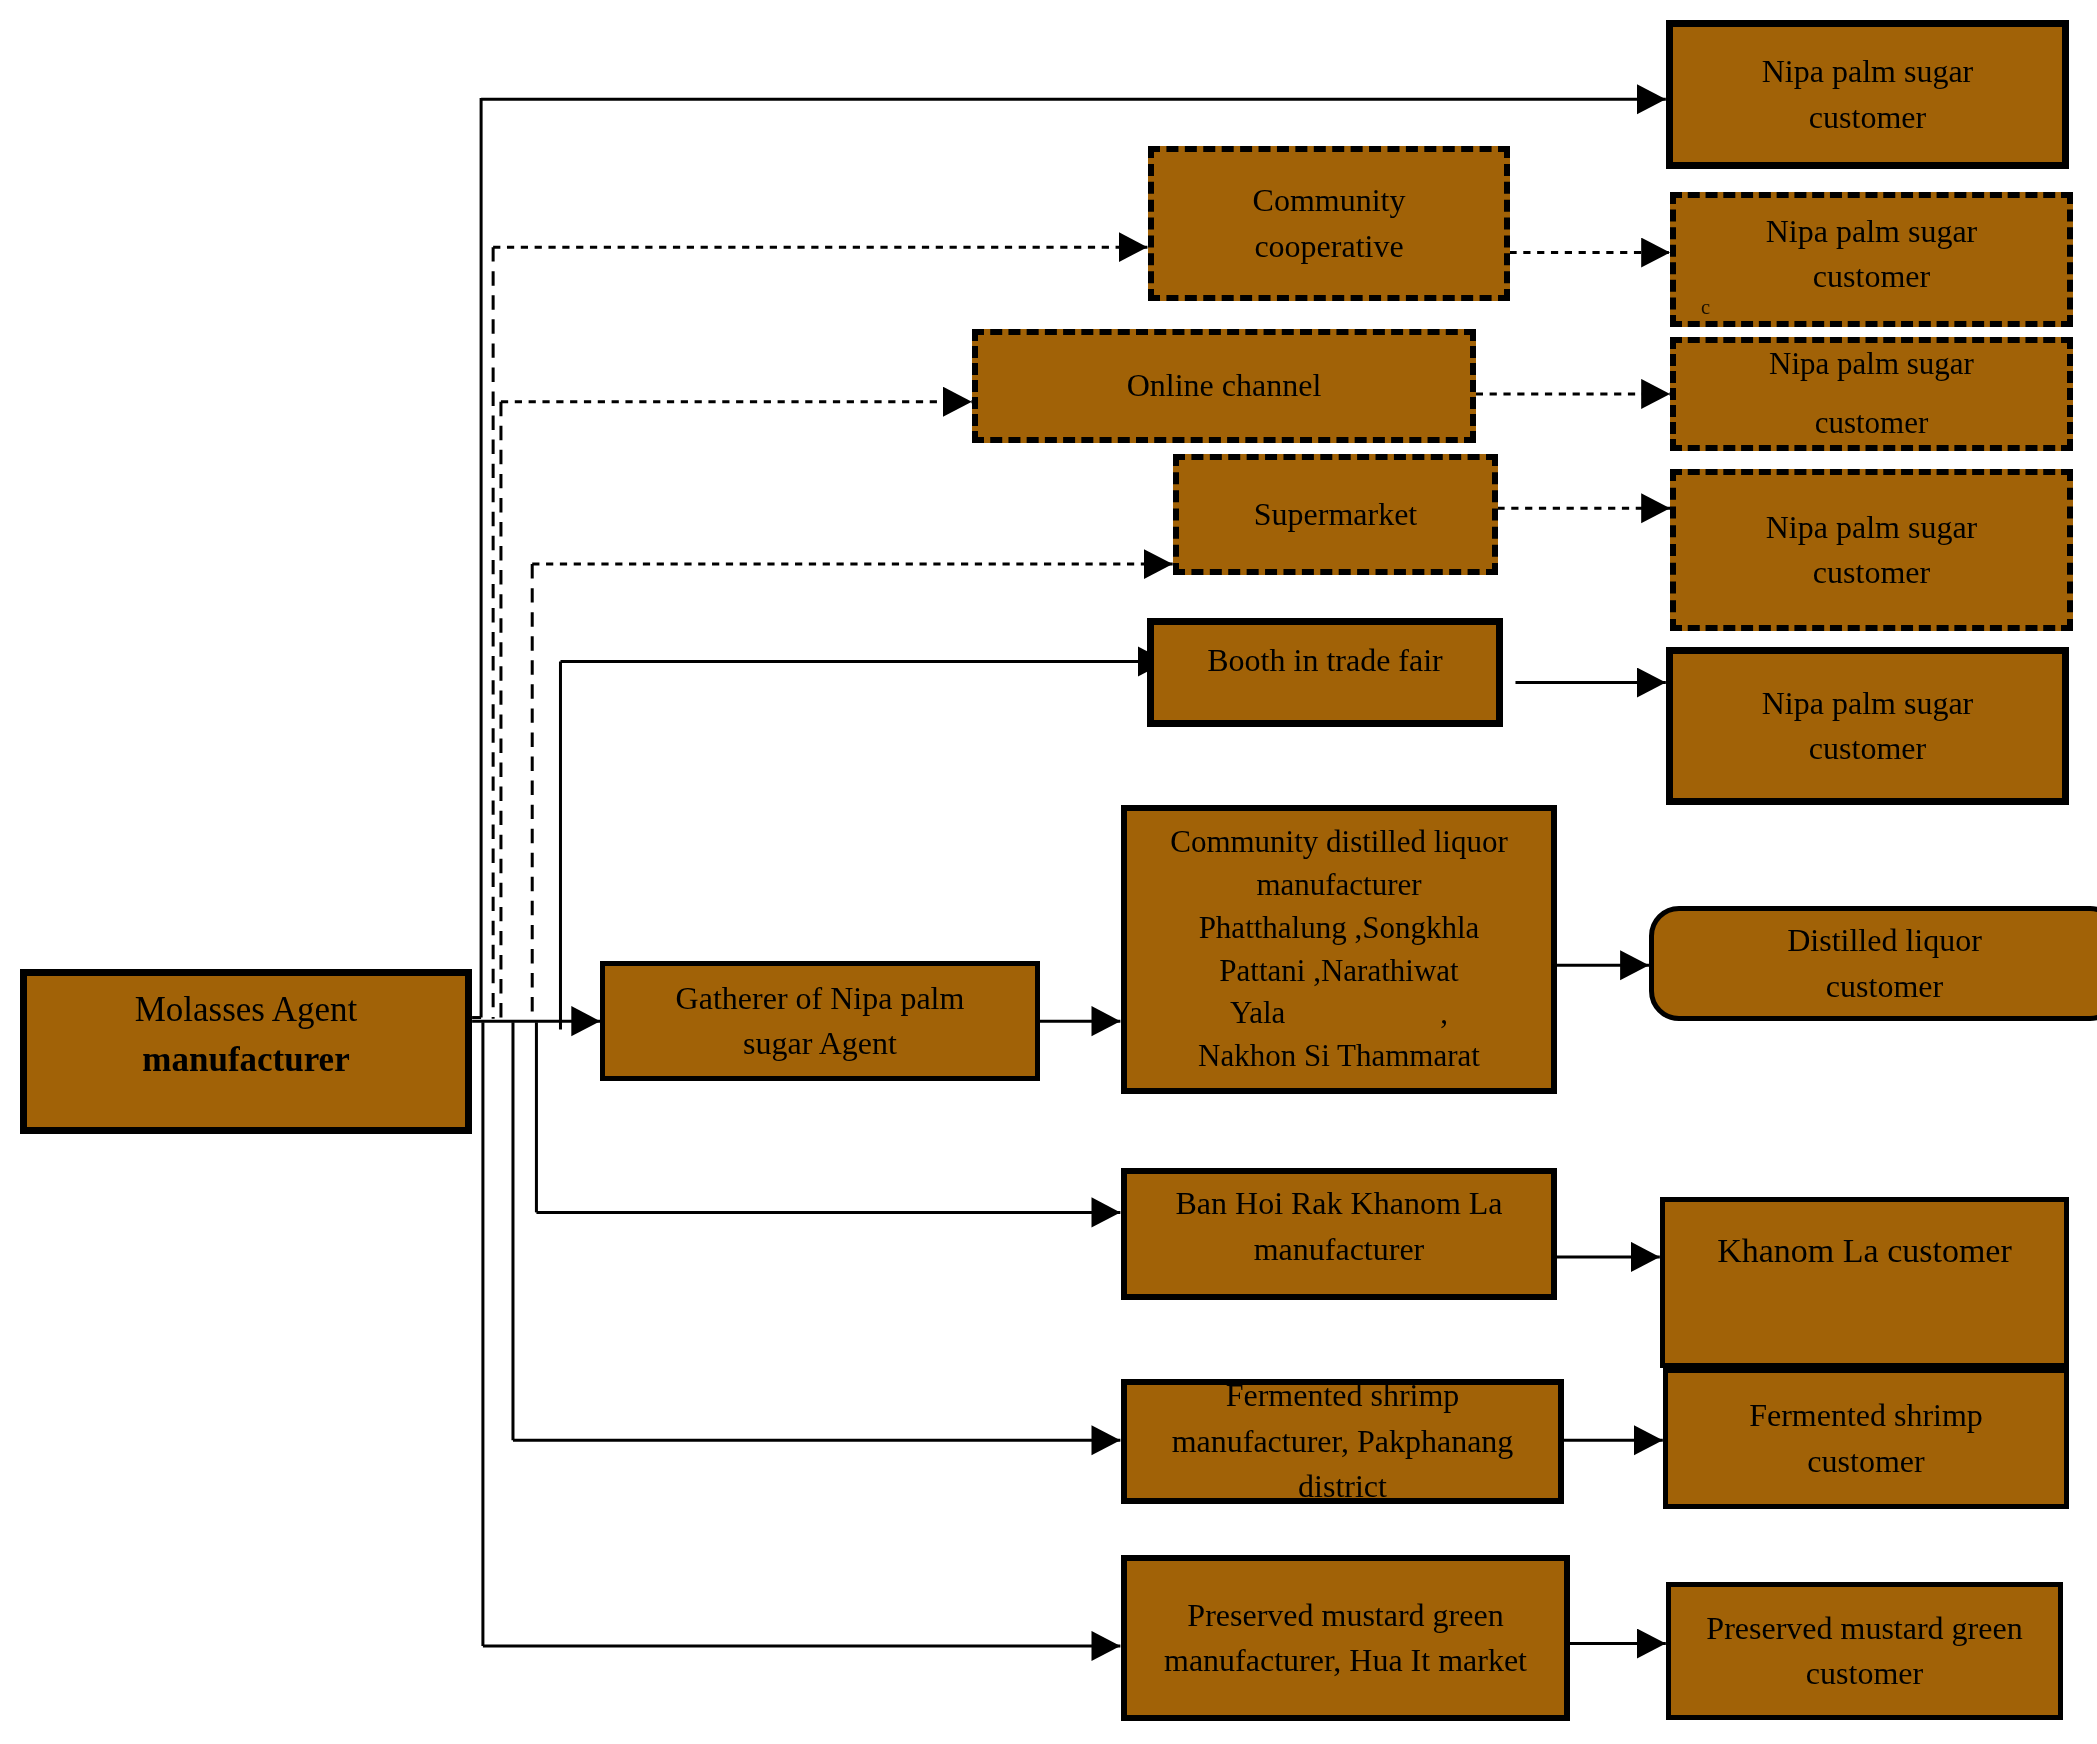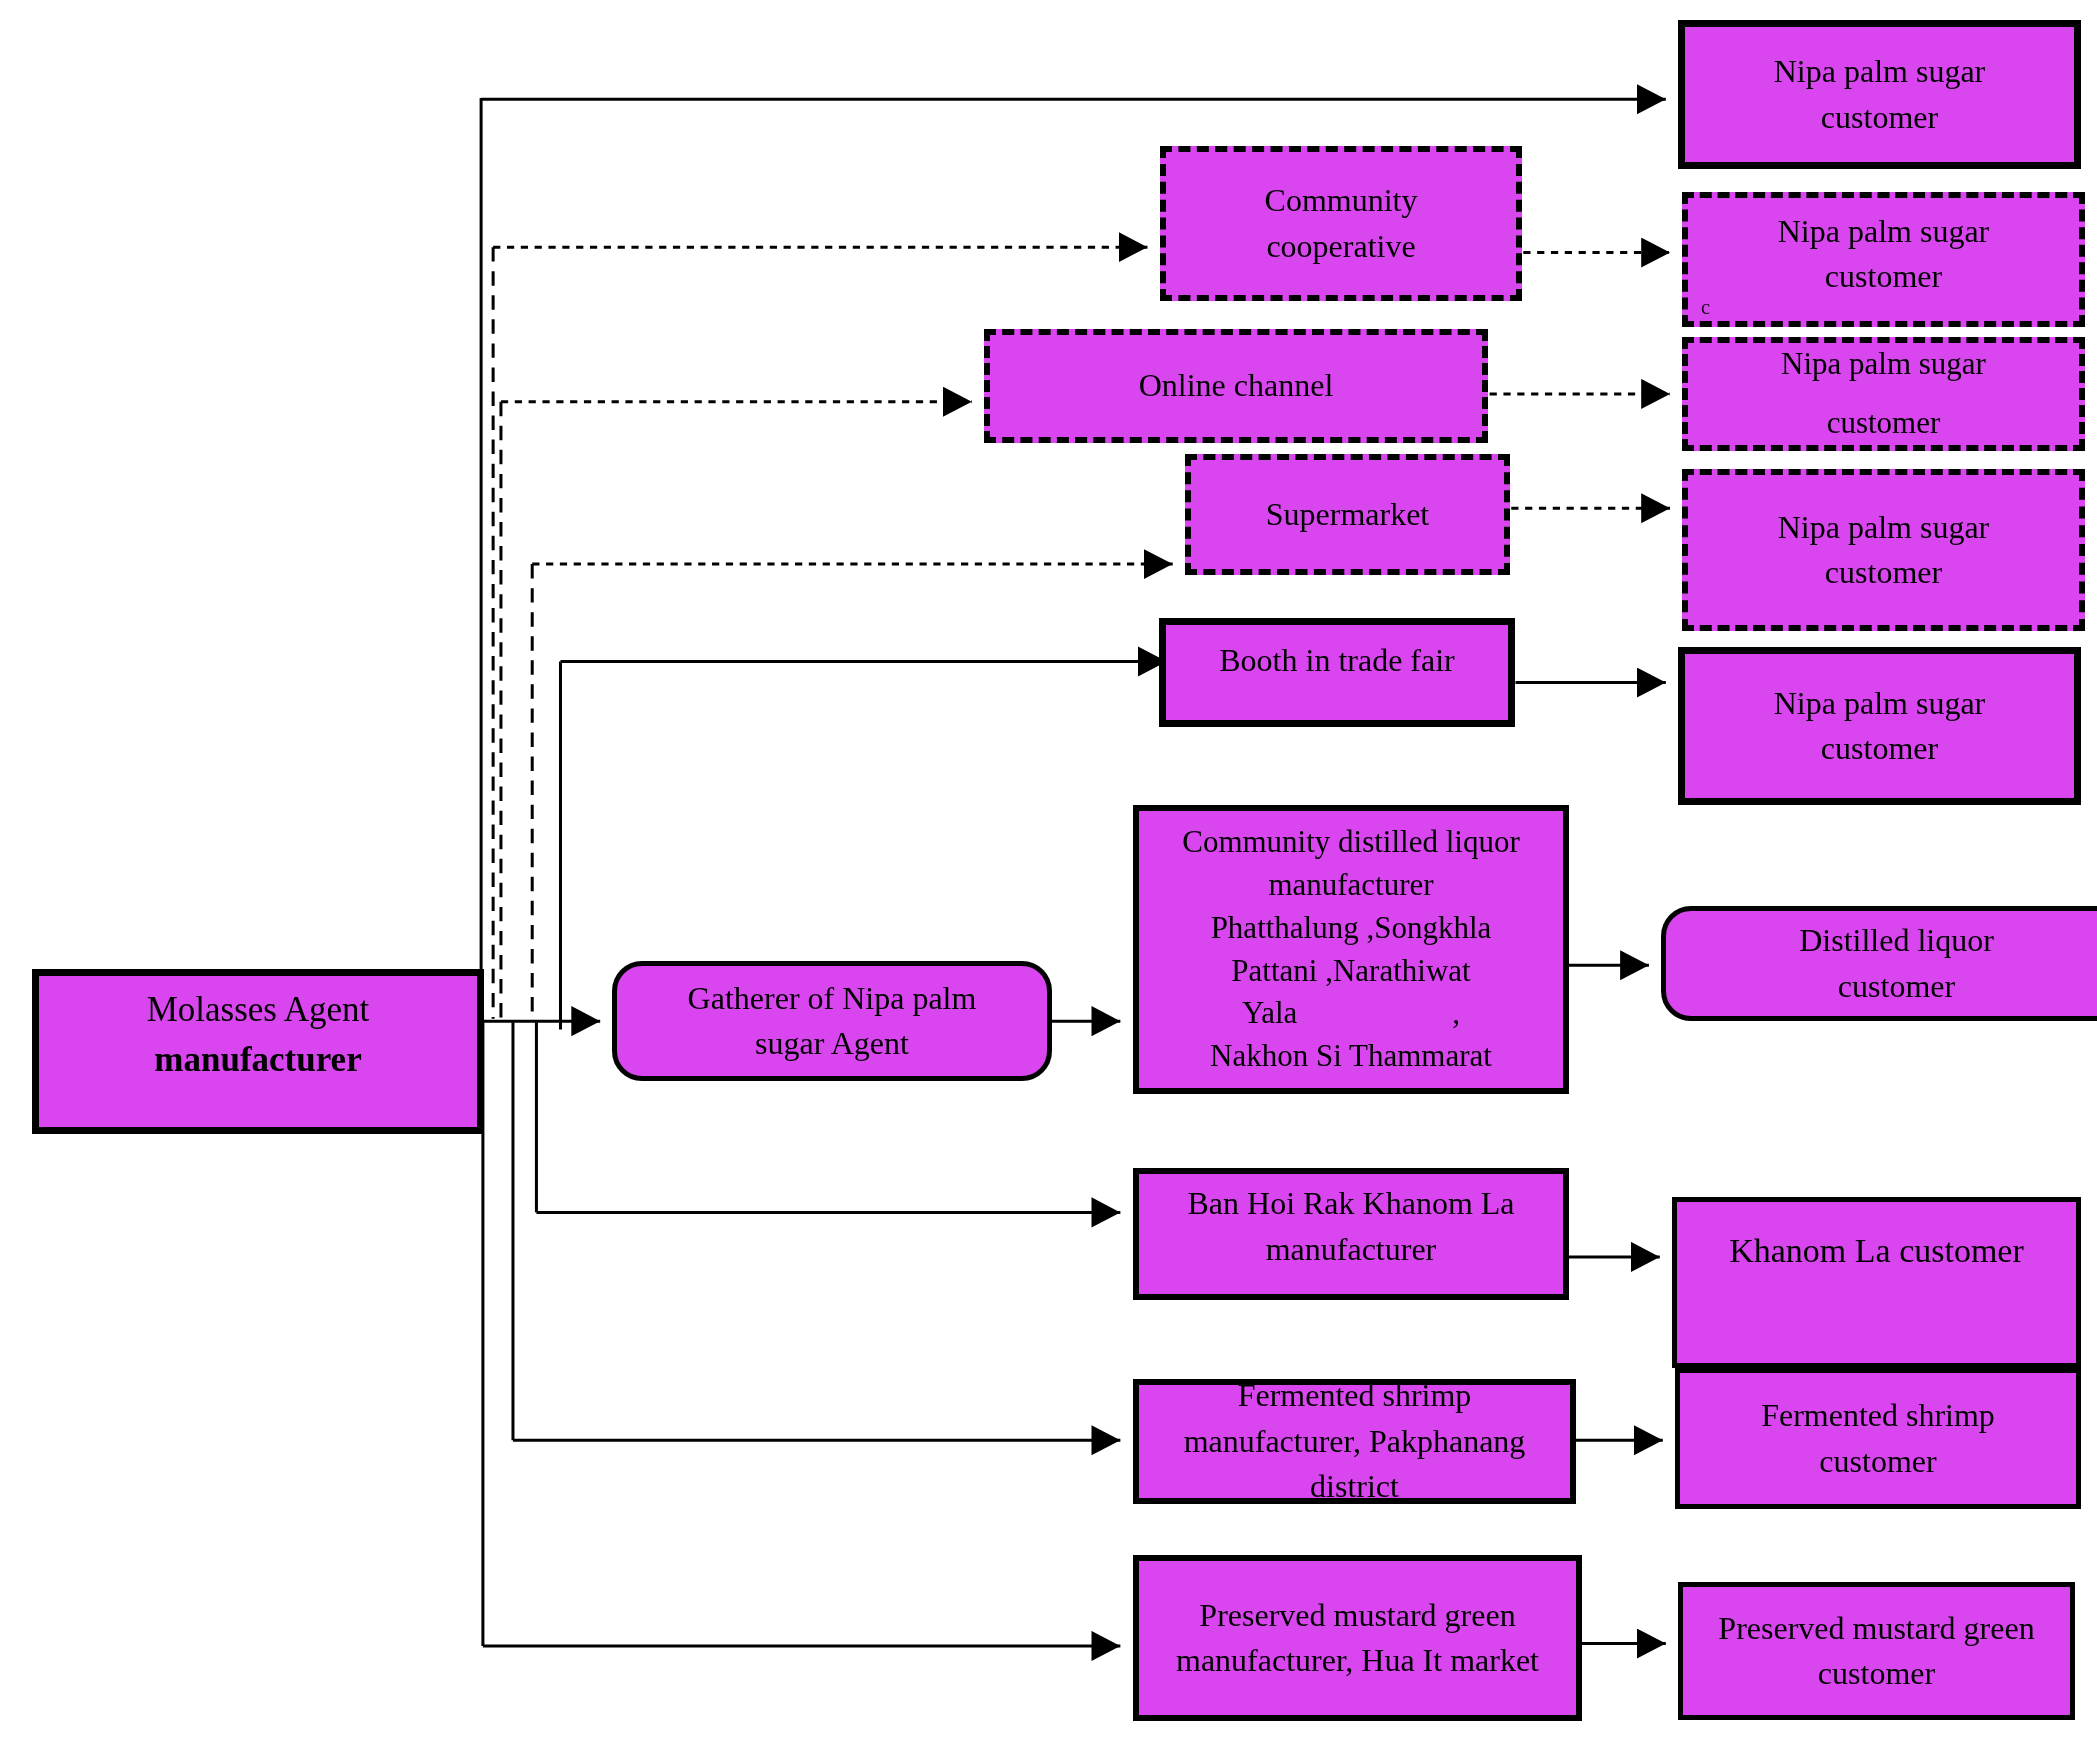--- a/index.html
+++ b/index.html
@@ -12,34 +12,34 @@
     overflow:hidden;
   }
   #connectors{position:absolute;left:0;top:0;width:2097px;height:1744px;}
   .sl{stroke:#000;stroke-width:5;fill:none;}
   .dl-h{stroke:#000;stroke-width:5;fill:none;stroke-dasharray:12 11;}
   .dl-v{stroke:#000;stroke-width:5;fill:none;stroke-dasharray:24 16;}
   .box{
     position:absolute;box-sizing:border-box;
     display:flex;align-items:center;justify-content:center;
     text-align:center;white-space:pre-wrap;
-    font-size:32px;line-height:1.42;background:#d946ef;margin-left:12px;
+    font-size:32px;line-height:1.42;background:#a16207;
   }
   .solid{border:6px solid #000;}
   .dashed{border:6px dashed #000;}
   .thick{border-width:7.8px;}
   .bold{font-weight:bold;}
   .stack{display:flex;flex-direction:column;}
 
   #b-molasses{left:20px;top:969px;width:452px;height:165px;font-size:35px;padding-bottom:33px;}
   #b-coop{left:1148px;top:146px;width:362px;height:155px;}
   #b-online{left:972px;top:329px;width:504px;height:114px;}
   #b-super{left:1173px;top:454px;width:325px;height:121px;}
   #b-booth{left:1147px;top:618px;width:356px;height:109px;align-items:flex-start;padding-top:13.2px;border-width:7.2px;}
-  #b-gatherer{left:600px;top:961px;width:440px;height:120px;border-width:5.4px;border-radius:30px;}
+  #b-gatherer{left:600px;top:961px;width:440px;height:120px;border-width:5.4px;}
   #b-liquor{left:1121px;top:805px;width:436px;height:289px;font-size:31px;line-height:1.38;}
   #b-banhoi{left:1121px;top:1168px;width:436px;height:132px;padding-bottom:14.4px;align-items:center;}
   #b-fermfr{left:1121px;top:1379px;width:443px;height:125px;}
   #b-presmfr{left:1121px;top:1555px;width:449px;height:166px;}
   #b-cust1{left:1666px;top:20px;width:403px;height:149px;}
   #b-cust2{left:1670px;top:192px;width:403px;height:135px;align-items:flex-start;padding-top:10.8px;}
   #b-cust3{left:1670px;top:337px;width:403px;height:114px;line-height:1.9;font-size:31px;}
   #b-cust4{left:1670px;top:469px;width:403px;height:162px;}
   #b-cust5{left:1666px;top:647px;width:403px;height:158px;border-width:7.2px;}
   #b-distcust{left:1649px;top:906px;width:471px;height:115px;border-width:5.4px;border-radius:30px;}

